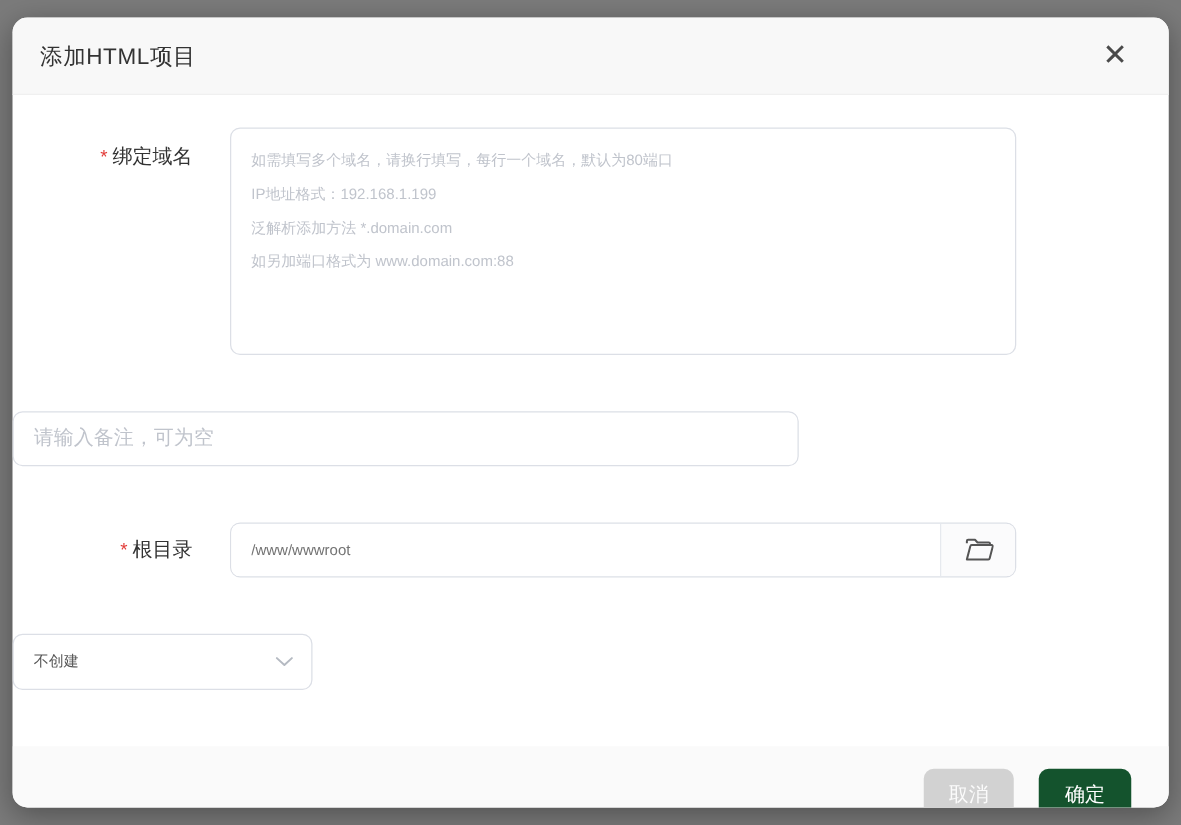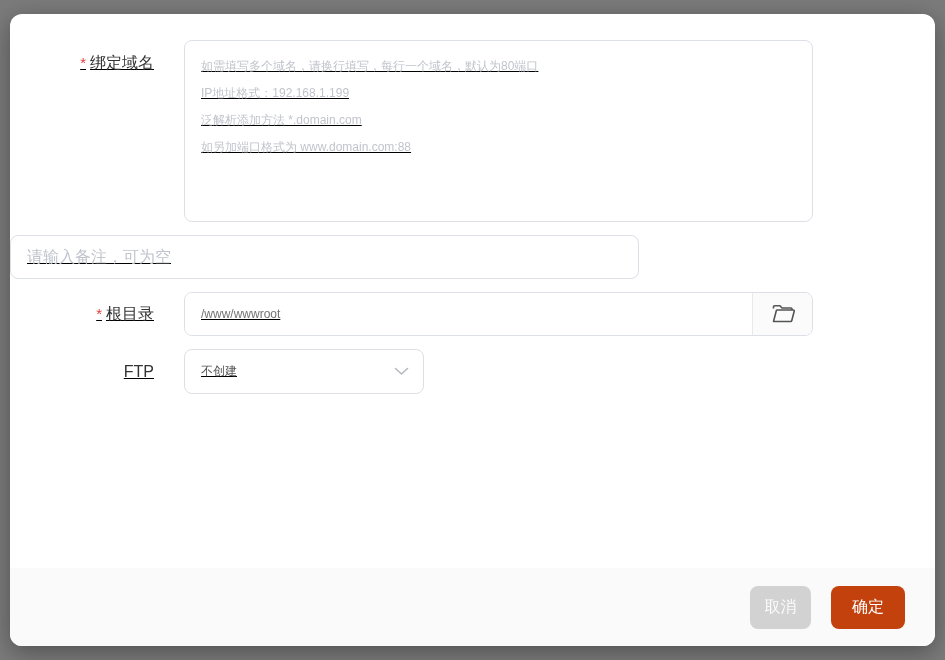--- a/index.html
+++ b/index.html
@@ -29,22 +29,21 @@
   .dialog-title { font-size:18px; color:#333; letter-spacing:.5px; }
   .close-btn {
     font-size:24px; line-height:1; color:#4a4a4a;
     cursor:pointer; background:none; border:none;
     width:26px; height:26px; display:flex; align-items:center; justify-content:center;
     font-weight:300;
   }
   .dialog-body { flex:1 1 auto; padding:26px 0 0 0; }
   .form-row {
     display:flex; align-items:center;
-    margin-bottom:13px;
-    text-decoration:underline;
+    margin-bottom:45px;
   }
   .form-row.align-top { align-items:flex-start; }
   .form-row.align-top .form-label { padding-top:13px; }
   .form-label {
     flex:0 0 144px;
     text-align:right;
     font-size:16px; color:#333;
     margin-right:30px;
     white-space:nowrap;
   }
@@ -99,29 +98,33 @@
     background:#fafafa;
     display:flex; align-items:center; justify-content:flex-end;
     padding:0 30px; gap:20px;
   }
   .btn {
     height:43px; border:none; border-radius:8px;
     font-size:16px; cursor:pointer;
     font-family:"Liberation Sans","DejaVu Sans",sans-serif;
     display:flex; align-items:center; justify-content:center;
   }
-  .btn-cancel { background:#d2d2d2; color:#fbfbfb; width:61px; }
+  .btn-cancel { background:#d2d2d2; color:#fbfbfb; width:72px; }
   .btn-confirm { width:74px; color:#fff; }
   .icon-svg { display:block; }
 </style>
 </head>
 <body style="background: rgb(123, 123, 123);">
 
 <div class="dialog">
 
+  <div class="dialog-header">
+    <div class="dialog-title">添加HTML项目</div>
+    <button class="close-btn">✕</button>
+  </div>
 
   <div class="dialog-body">
 
     <div class="form-row align-top">
       <div class="form-label"><span class="required-mark">*</span><span>绑定域名</span></div>
       <textarea class="control" placeholder="如需填写多个域名，请换行填写，每行一个域名，默认为80端口
 IP地址格式：192.168.1.199
 泛解析添加方法 *.domain.com
 如另加端口格式为 www.domain.com:88" style=""></textarea>
     </div>
@@ -139,31 +142,30 @@
             <svg class="icon-svg" width="24" height="20" viewBox="0 0 24 20" fill="none">
               <path d="M2.5 4.5 V2.8 C2.5 2.2 2.9 1.8 3.5 1.8 H9 L11 4 H20 C20.6 4 21 4.4 21 5 V6" stroke="#555" stroke-width="1.6" fill="none" stroke-linejoin="round"></path>
               <path d="M2.5 17.5 L5.3 6.8 C5.4 6.3 5.8 6 6.3 6 H22.3 C23 6 23.4 6.6 23.2 7.2 L20.7 16.8 C20.6 17.2 20.2 17.5 19.7 17.5 H2.5 Z" stroke="#555" stroke-width="1.6" fill="none" stroke-linejoin="round"></path>
             </svg>
           </span>
         </button>
       </div>
     </div>
 
     <div class="form-row">
-      <div class="form-label">FTP</div>
       <div class="select-box">
         <span>不创建</span>
         <span>
           <svg class="icon-svg" width="15" height="9" viewBox="0 0 15 9" fill="none">
             <path d="M1.5 1.5 L7.5 7 L13.5 1.5" stroke="#b5bac2" stroke-width="1.6" fill="none" stroke-linecap="round" stroke-linejoin="round"></path>
           </svg>
         </span>
       </div>
     </div>
 
   </div>
 
   <div class="dialog-footer">
     <button class="btn btn-cancel">取消</button>
-    <button class="btn btn-confirm" id="confirm-btn" style="background: #c2410c; font-family: Liberation Serif, serif;">确定</button>
+    <button class="btn btn-confirm" id="confirm-btn" style="background: #14532d; font-family: Liberation Serif, serif;">确定</button>
   </div>
 
 </div>
 
 </body></html>

